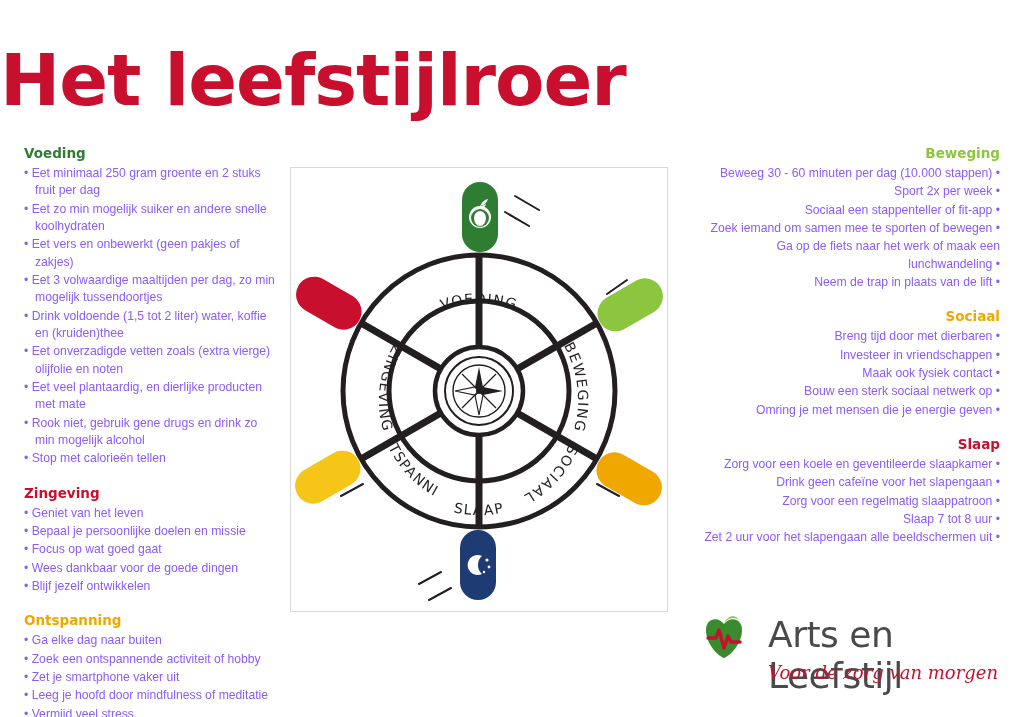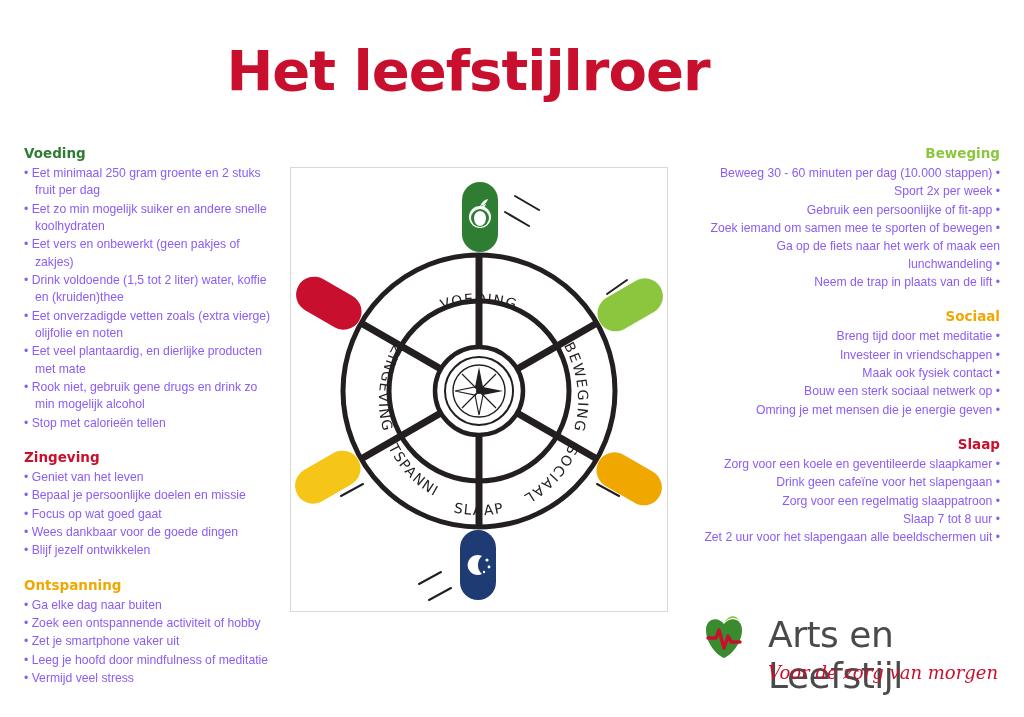--- a/index.html
+++ b/index.html
@@ -20,22 +20,21 @@
     width: 1024px;
     height: 717px;
   }
 
   
   .title {
     position: absolute;
     top: 38px;
     left: 0;
     width: 936px;
-    text-align: center;
-    font-size: 56px;
+    font-size: 72px;
     font-weight: bold;
     color: #c8102e;
     letter-spacing: -1px;
     font-family: "DejaVu Sans", sans-serif;
   }
 
   
   .col-left {
     position: absolute;
     left: 24px;
@@ -144,20 +143,21 @@
   <div class="title">Het leefstijlroer</div>
 
   <div class="col-left">
 
     <div class="section">
       <div class="section-title t-voeding">Voeding</div>
       <ul class="items">
         <li>Eet minimaal 250 gram groente en 2 stuks fruit per dag</li>
         <li>Eet zo min mogelijk suiker en andere snelle koolhydraten</li>
         <li>Eet vers en onbewerkt (geen pakjes of zakjes)</li>
+        <li>Eet 3 volwaardige maaltijden per dag, zo min mogelijk tussendoortjes</li>
         <li>Drink voldoende (1,5 tot 2 liter) water, koffie en (kruiden)thee</li>
         <li>Eet onverzadigde vetten zoals (extra vierge) olijfolie en noten</li>
         <li>Eet veel plantaardig, en dierlijke producten met mate</li>
         <li>Rook niet, gebruik gene drugs en drink zo min mogelijk alcohol</li>
         <li>Stop met calorieën tellen</li>
       </ul>
     </div>
 
     <div class="section">
       <div class="section-title t-zingeving">Zingeving</div>
@@ -184,31 +184,31 @@
 
   </div>
 
   <div class="col-right">
 
     <div class="section">
       <div class="section-title t-beweging">Beweging</div>
       <ul class="items">
         <li>Beweeg 30 - 60 minuten per dag (10.000 stappen)</li>
         <li>Sport 2x per week</li>
-        <li>Gebruik een persoonlijke of fit-app</li>
+        <li>Sociaal een stappenteller of fit-app</li>
         <li>Zoek iemand om samen mee te sporten of bewegen</li>
         <li>Ga op de fiets naar het werk of maak een lunchwandeling</li>
         <li>Neem de trap in plaats van de lift</li>
       </ul>
     </div>
 
     <div class="section">
       <div class="section-title t-sociaal">Sociaal</div>
       <ul class="items">
-        <li>Breng tijd door met meditatie</li>
+        <li>Breng tijd door met dierbaren</li>
         <li>Investeer in vriendschappen</li>
         <li>Maak ook fysiek contact</li>
         <li>Bouw een sterk sociaal netwerk op</li>
         <li>Omring je met mensen die je energie geven</li>
       </ul>
     </div>
 
     <div class="section">
       <div class="section-title t-slaap">Slaap</div>
       <ul class="items">

